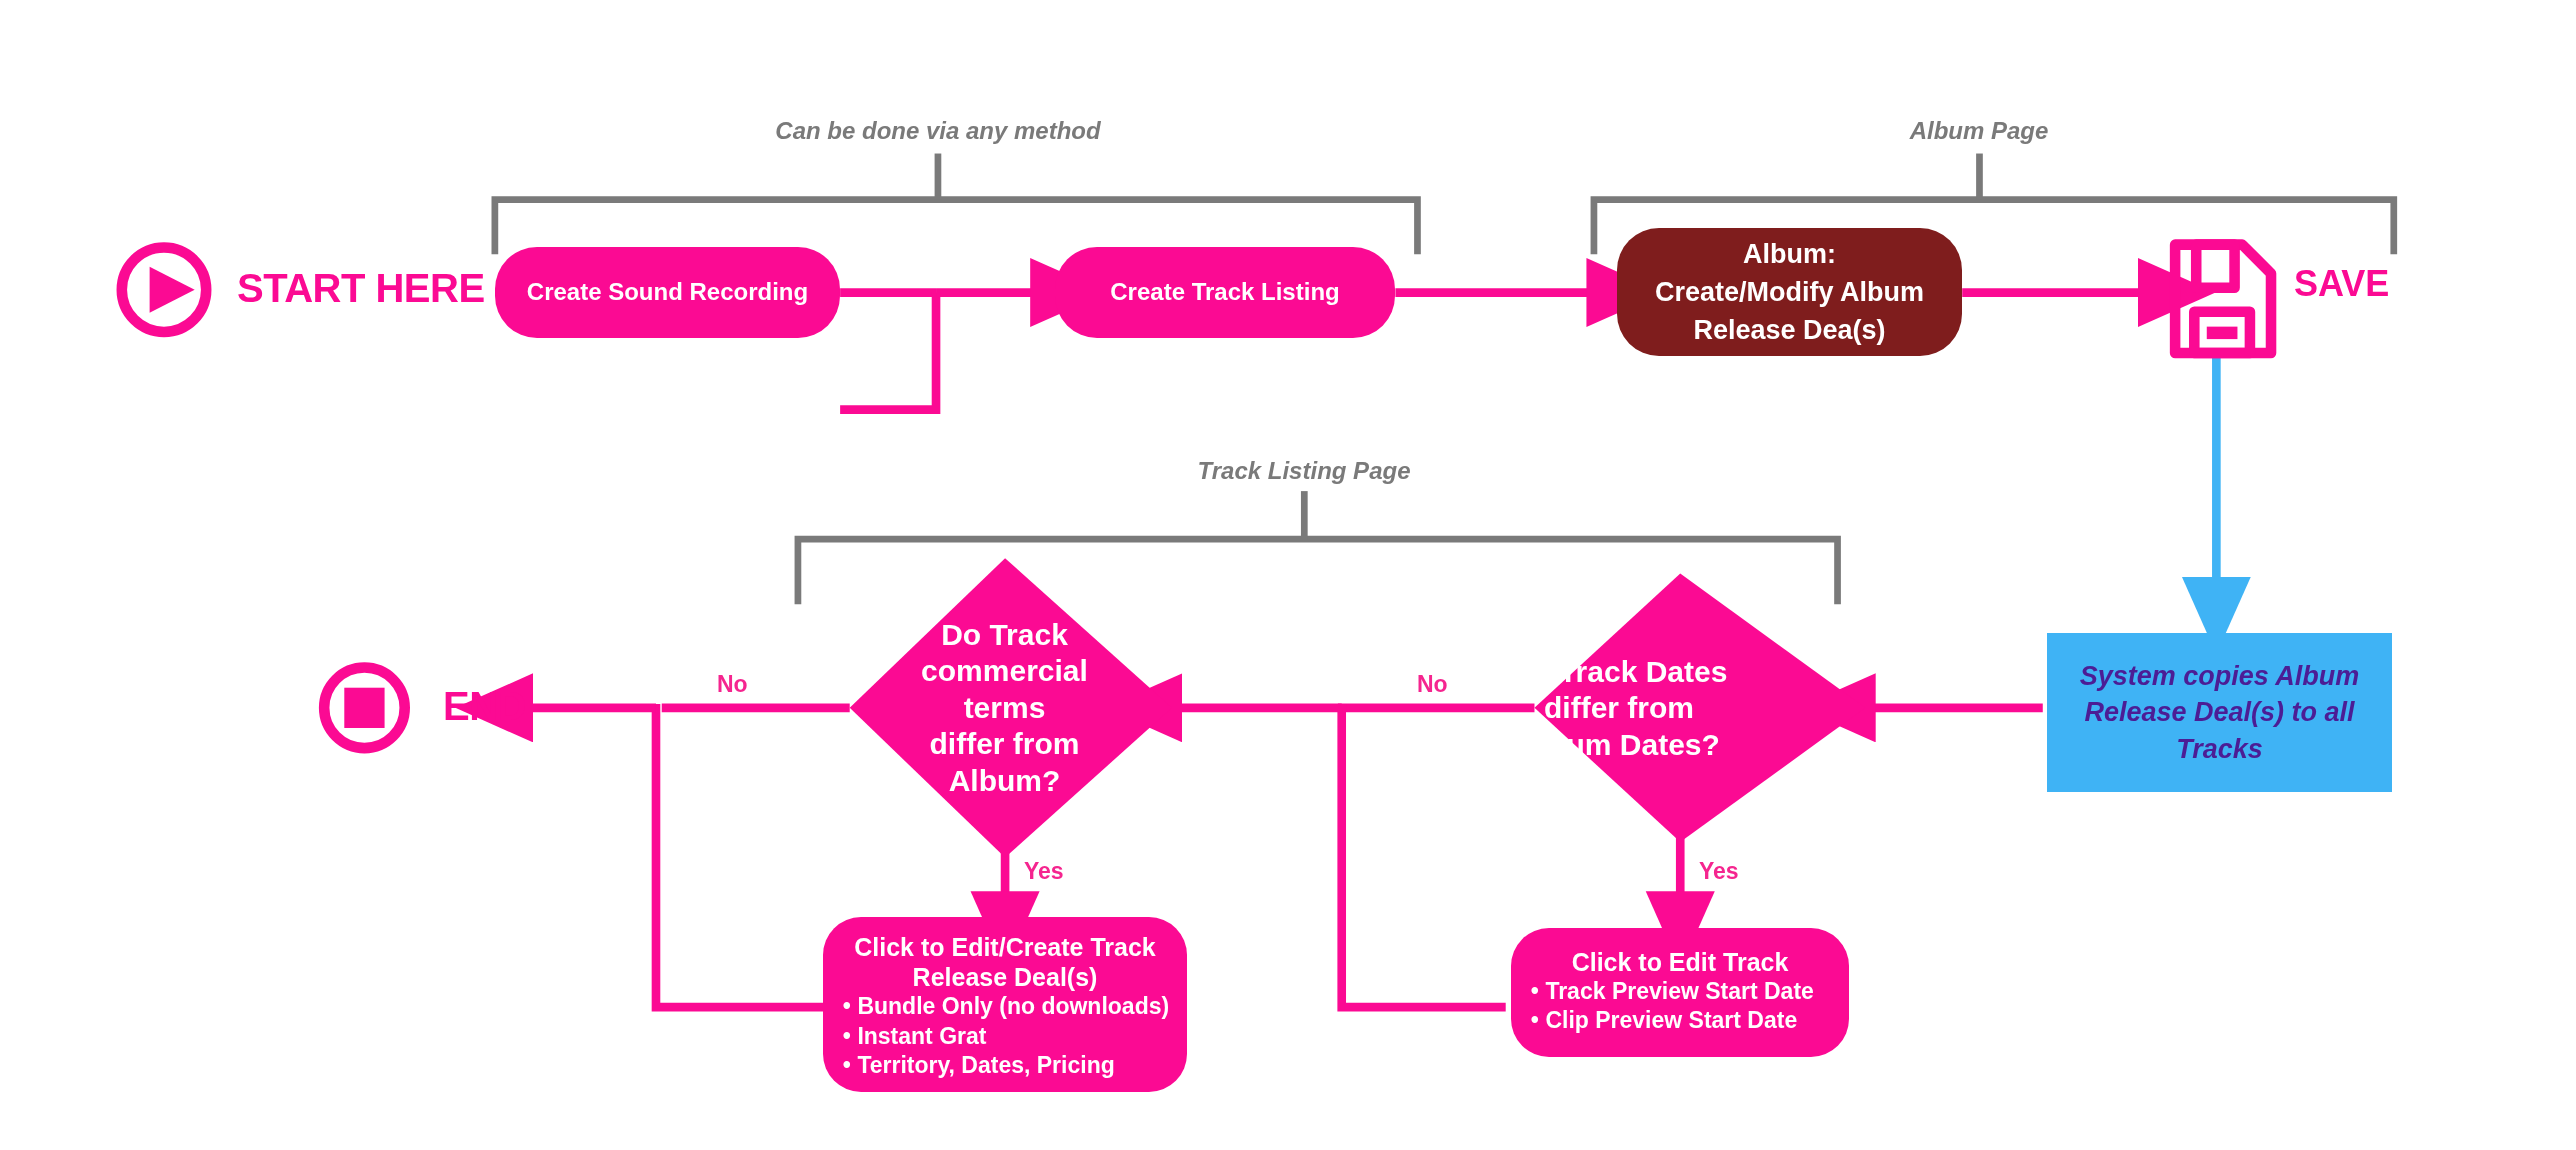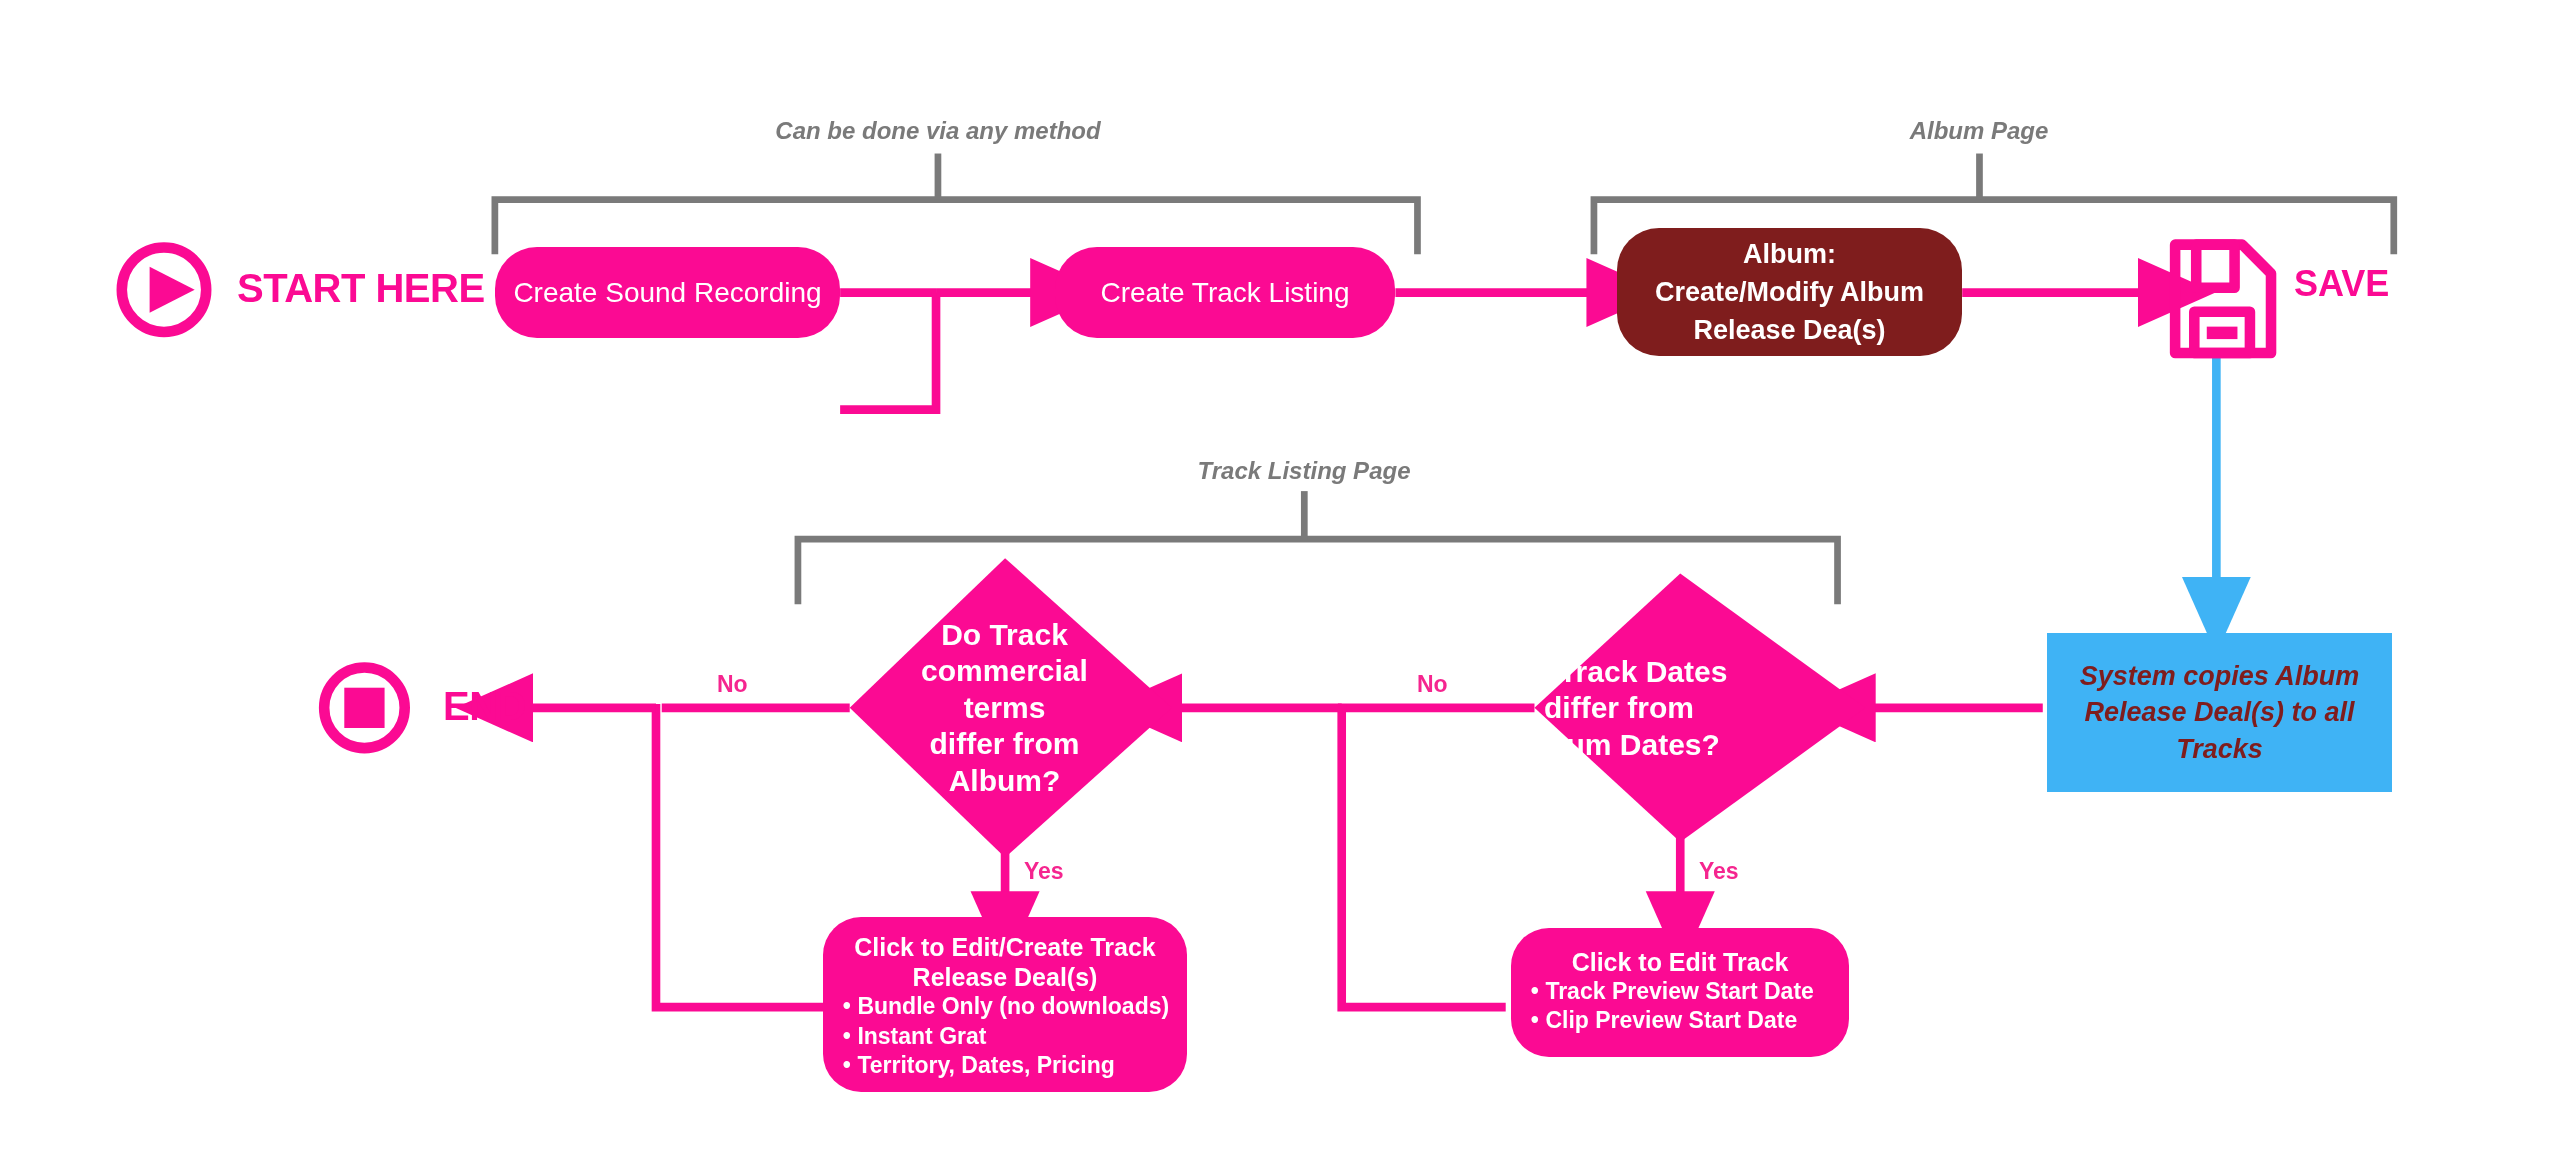--- a/index.html
+++ b/index.html
@@ -8,27 +8,27 @@
     width:2576px;height:1151px;position:relative;overflow:hidden;
     font-family:"Liberation Sans","DejaVu Sans",sans-serif;
   }
   #canvas{position:absolute;left:0;top:0;width:2576px;height:1151px;}
   .layer{position:absolute;left:0;top:0;width:2576px;height:1151px;}
   svg.layer{pointer-events:none;}
 
   .node{position:absolute;box-sizing:border-box;display:flex;flex-direction:column;
         align-items:center;justify-content:center;color:#ffffff;text-align:center;}
   .pill{background:#fb0a93;border-radius:42px;}
-  .pill .t1{font-size:28px;font-weight:normal;line-height:1.18;}
+  .pill .t1{font-size:24px;font-weight:bold;line-height:1.18;}
   .pill .t2{font-size:22px;font-weight:bold;font-style:italic;line-height:1.2;margin-top:3.8px;}
 
   .albumnode{background:#7f1d1d;border-radius:42px;padding:9.6px 17.3px;}
   .albumnode .ln{font-size:27px;font-weight:bold;line-height:1.42;}
 
-  .sysbox{background:#3fb3f5;color:#7f1d1d;display:flex;justify-content:center;}
+  .sysbox{background:#3fb3f5;color:#4c1d95;display:flex;justify-content:center;}
   .sysbox .ln{font-size:27px;font-weight:bold;font-style:italic;line-height:1.35;text-align:center;padding:0 13.4px;}
 
   .diamondwrap{position:absolute;display:flex;align-items:center;justify-content:center;}
   .diamondwrap .dtext{position:relative;z-index:2;color:#fff;font-size:30px;font-weight:bold;
        line-height:1.22;text-align:center;text-shadow:none;}
 
   .actionbox{position:absolute;background:#fb0a93;border-radius:38px;color:#fff;box-sizing:border-box;}
   .actionbox .title{font-size:25px;font-weight:bold;text-align:center;line-height:1.2;}
   .actionbox ul{list-style:none;margin:0;padding:0;}
   .actionbox li{font-size:23px;font-weight:bold;line-height:1.28;white-space:nowrap;}

